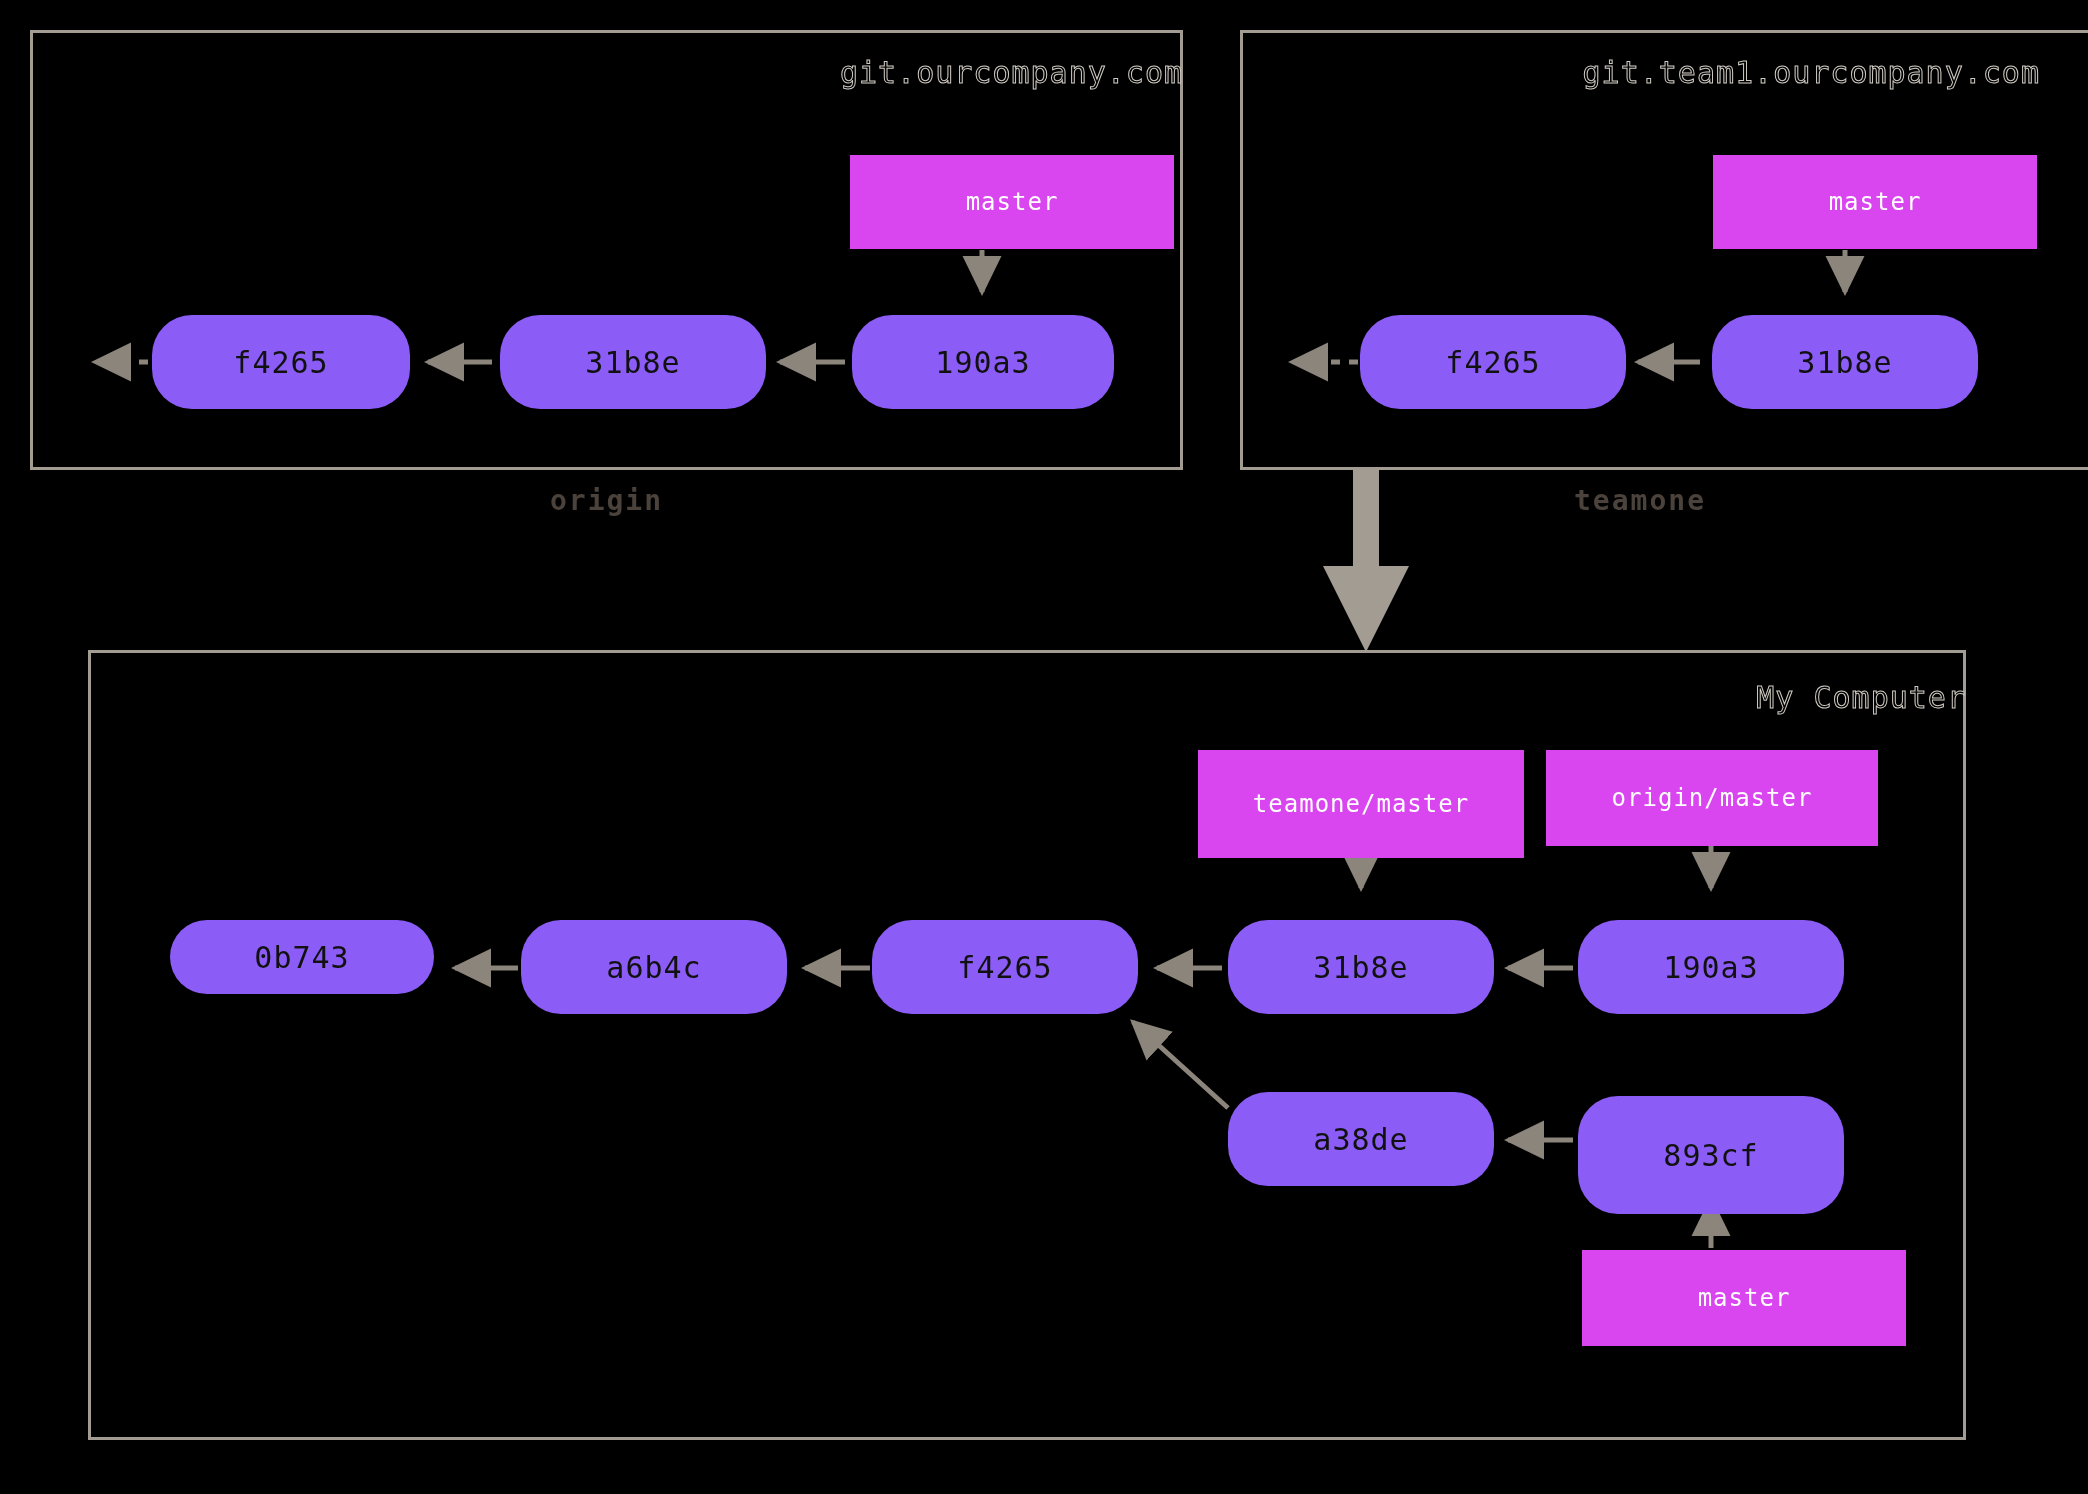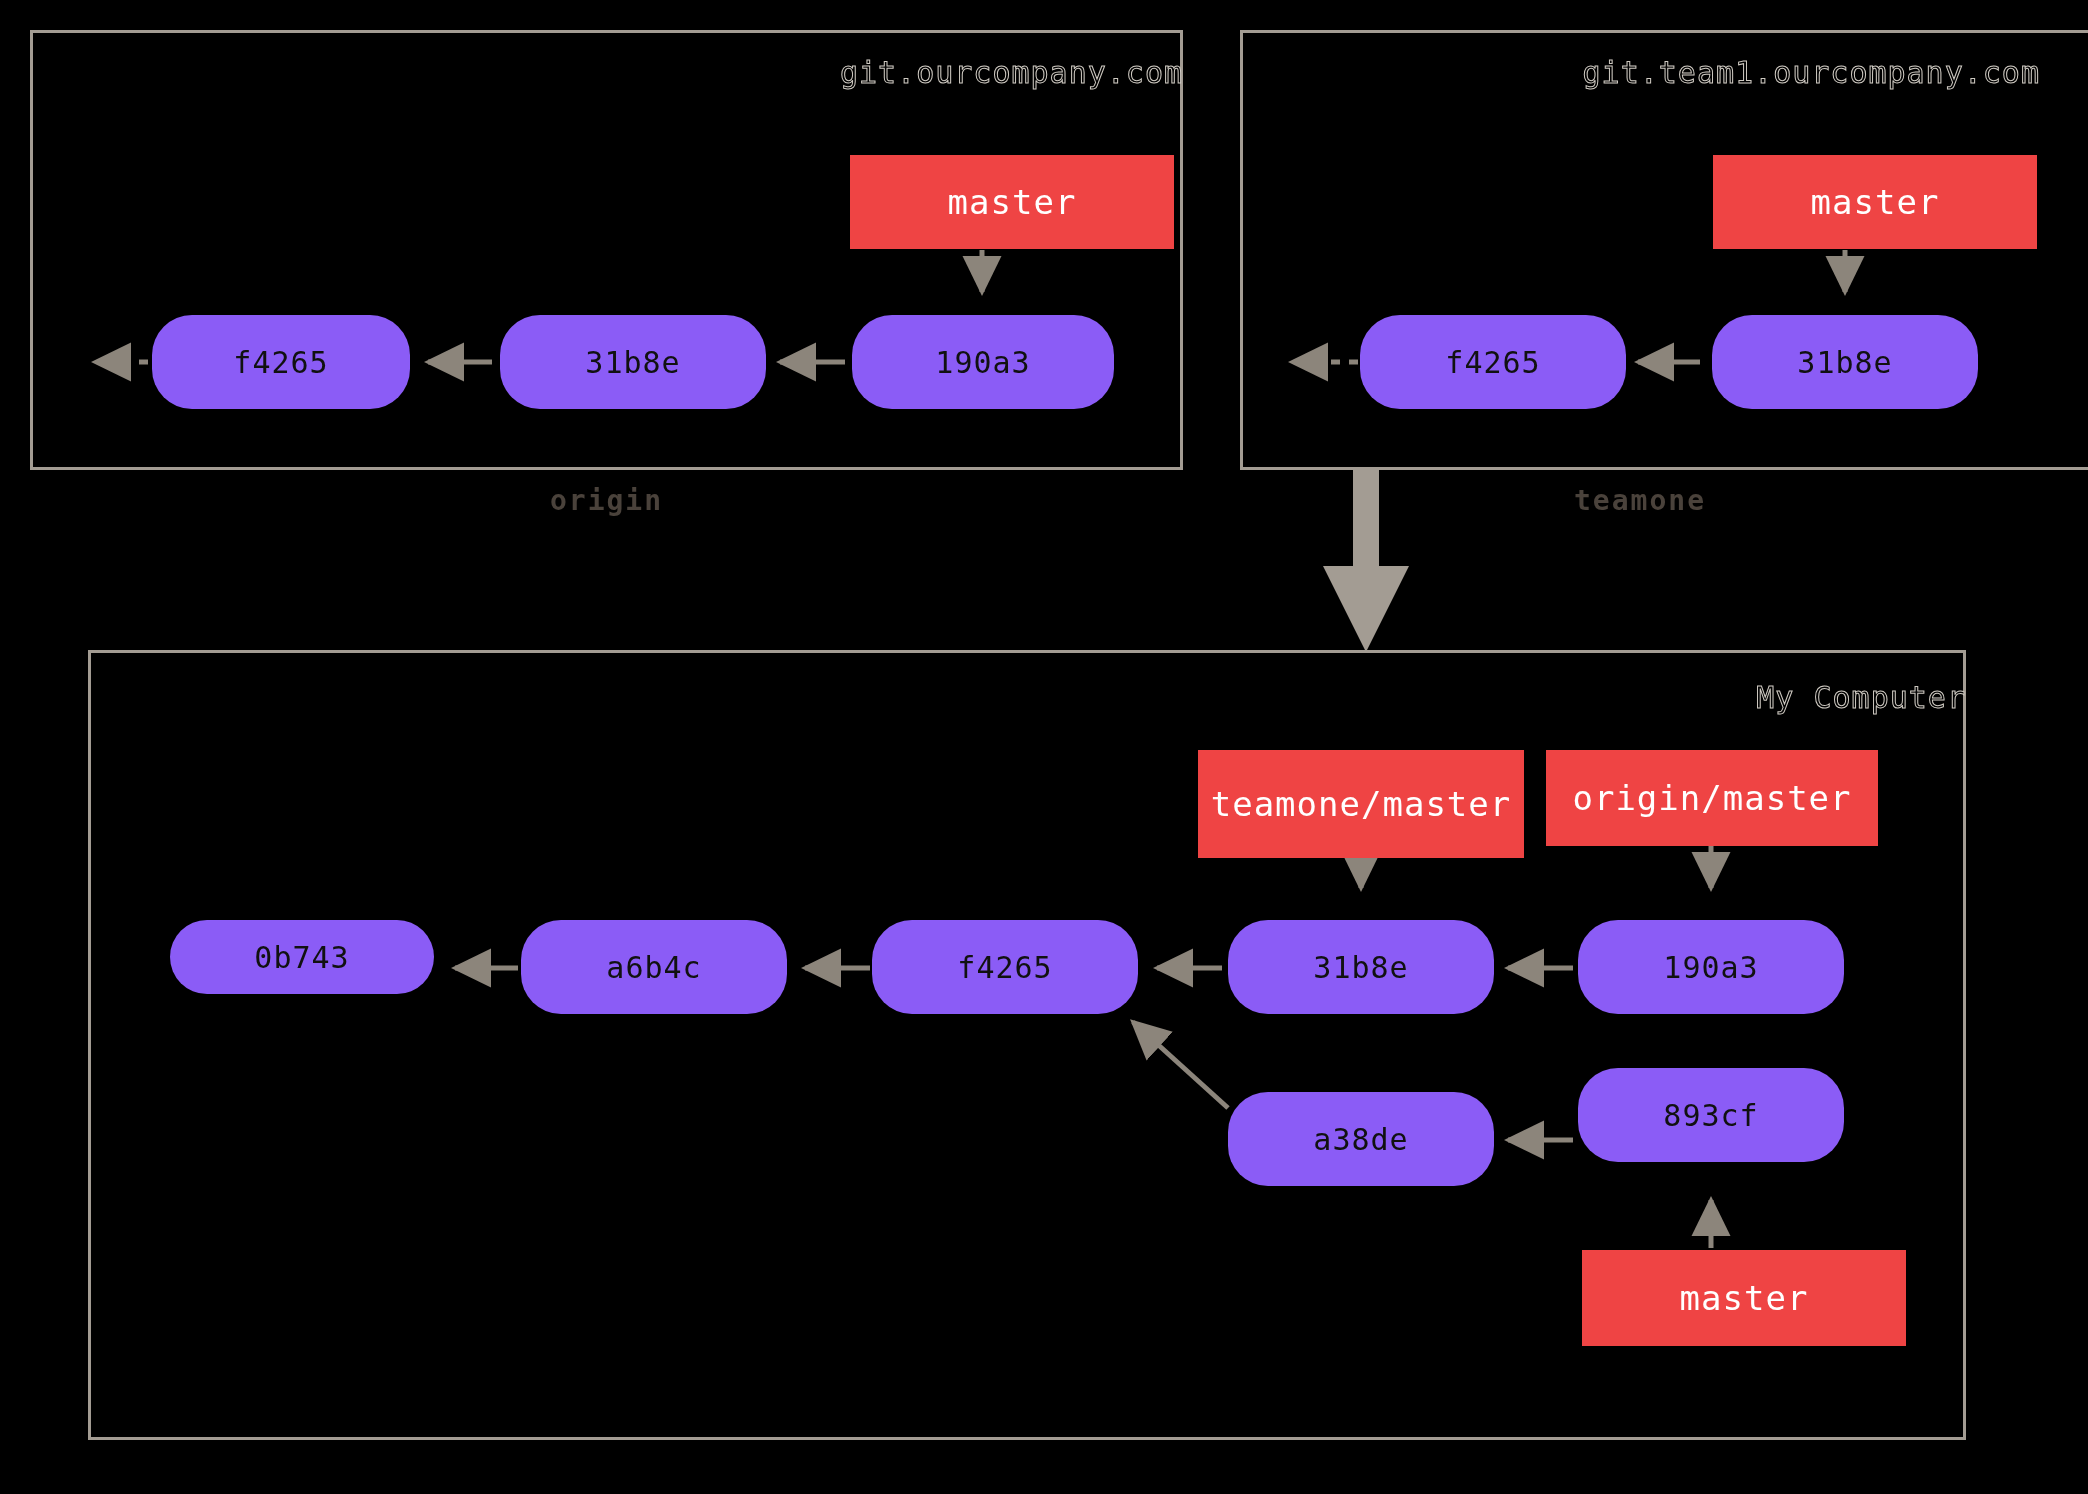--- a/index.html
+++ b/index.html
@@ -50,26 +50,26 @@
     display: flex;
     align-items: center;
     justify-content: center;
     font-size: 30px;
     letter-spacing: 1px;
     box-sizing: border-box;
   }
   
   .branch {
     position: absolute;
-    background: #ef4444;
+    background: #d946ef;
     color: #ffffff;
     display: flex;
     align-items: center;
     justify-content: center;
-    font-size: 34px;
+    font-size: 24px;
     letter-spacing: 1px;
     box-sizing: border-box;
   }
   
   .cmd-label {
     position: absolute;
     color: #4a423b;
     font-size: 31px;
     letter-spacing: 2px;
     white-space: nowrap;
@@ -225,21 +225,21 @@
   </div>
   <div class="commit" style="left:1228px; top:920px; width:266px; height:94px;">
     <span>31b8e</span>
   </div>
   <div class="commit" style="left:1578px; top:920px; width:266px; height:94px;">
     <span>190a3</span>
   </div>
   <div class="commit" style="left:1228px; top:1092px; width:266px; height:94px;">
     <span>a38de</span>
   </div>
-  <div class="commit" style="left:1578px; top:1068px; width:266px; height:94px;">
+  <div class="commit" style="left:1578px; top:1096px; width:266px; height:118px;">
     <span>893cf</span>
   </div>
 
   <div class="branch" style="left:1582px; top:1250px; width:324px; height:96px;">
     <span>master</span>
   </div>
 
 </div>
 
 </body></html>

